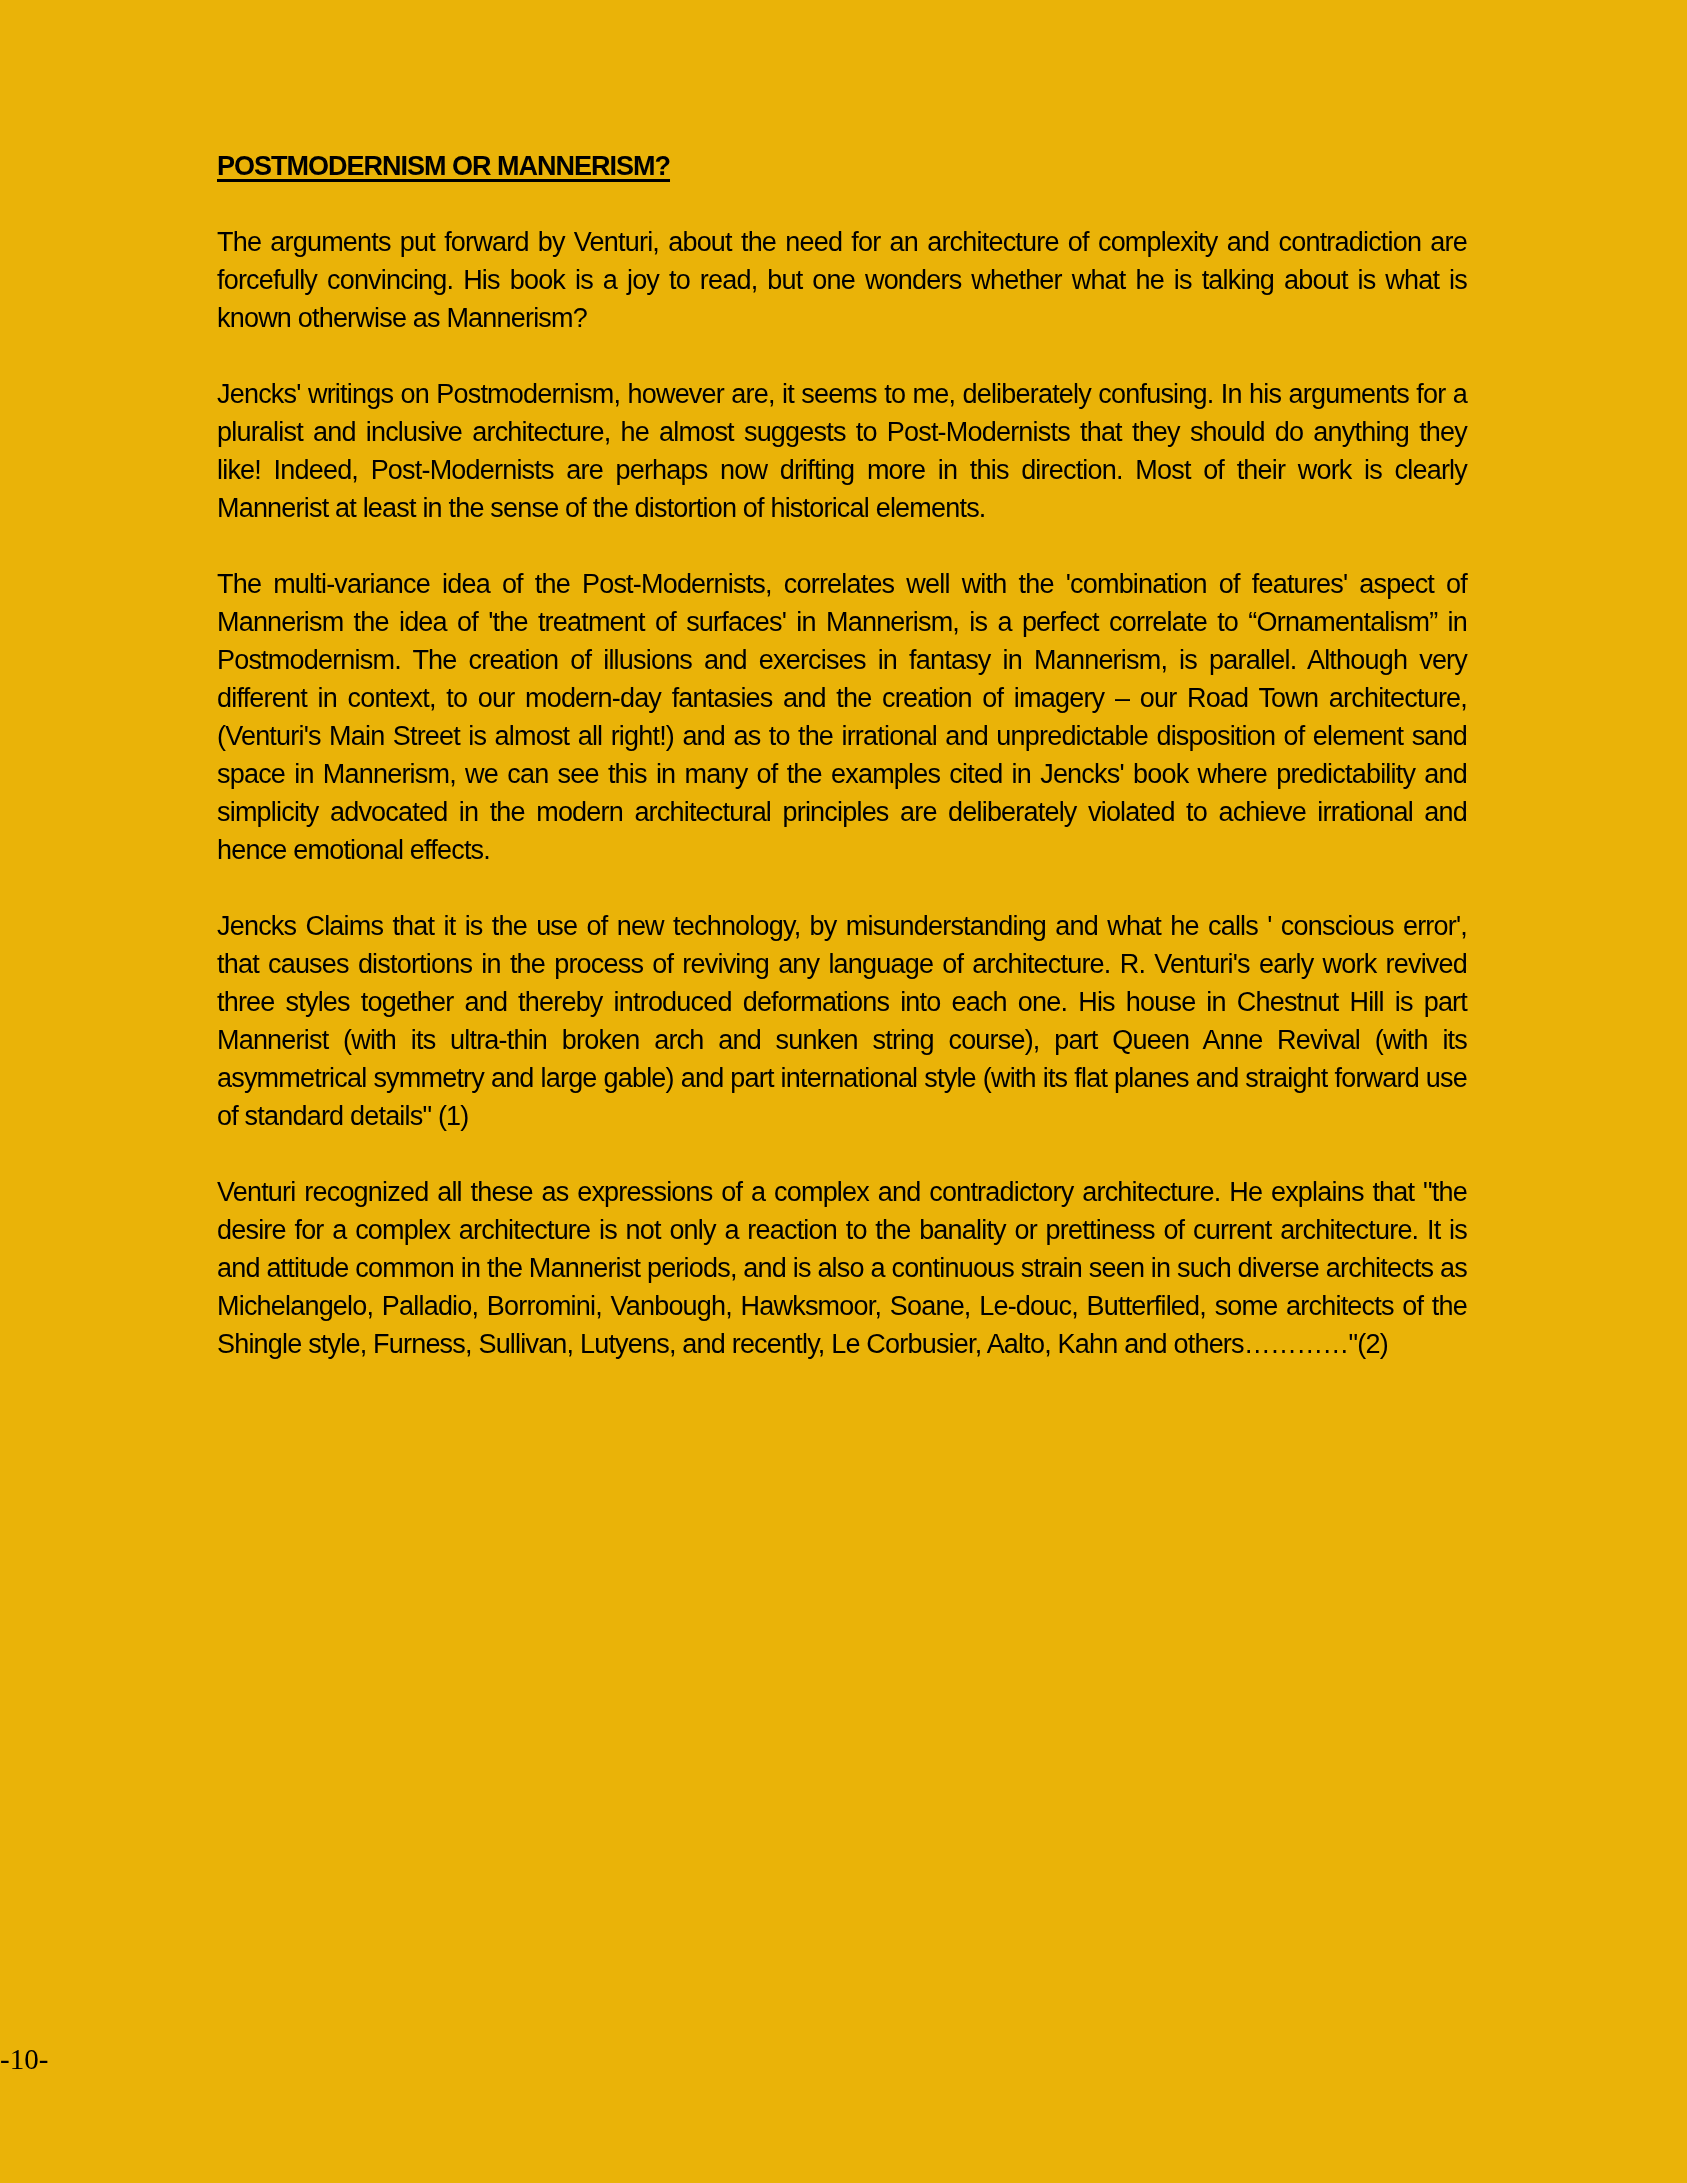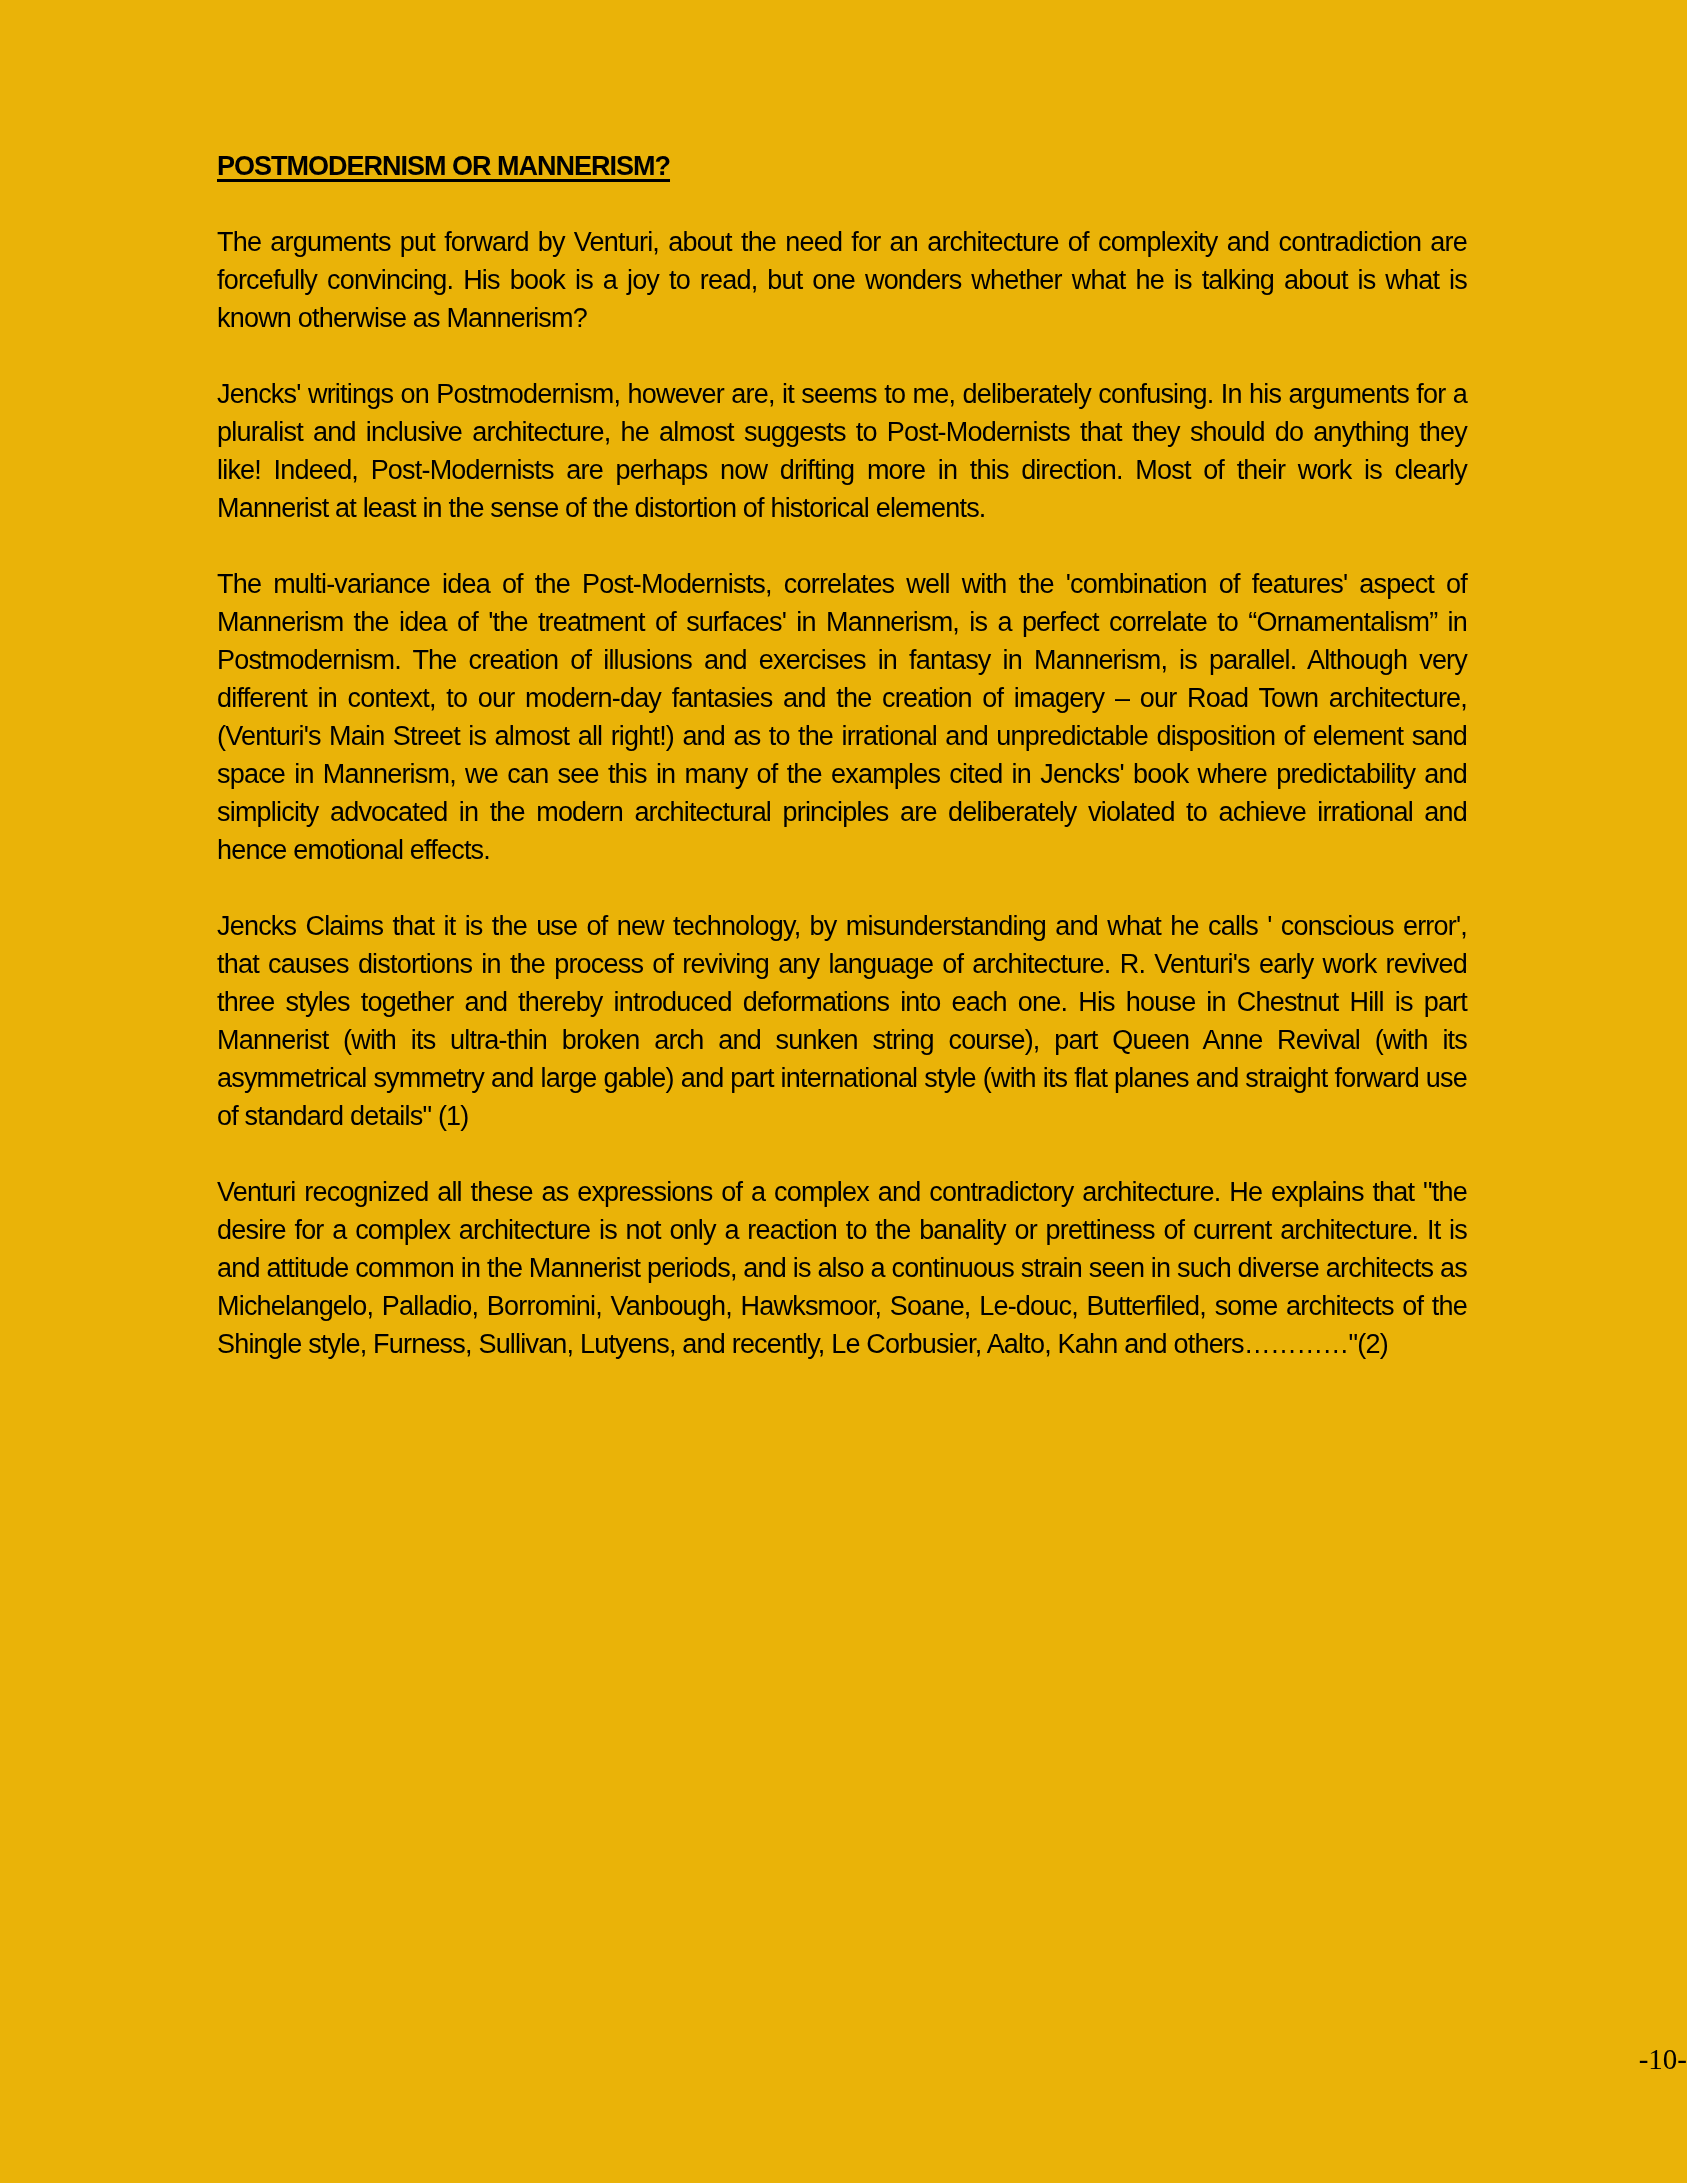--- a/index.html
+++ b/index.html
@@ -44,21 +44,21 @@
     .para {
       margin: 0 2px 38px 0;
       text-align: justify;
       text-align-last: left;
     }
     .page-number {
       position: absolute;
       top: 2043px;
       left: 0;
       width: 1687px;
-      text-align: right;
+      text-align: left;
       font-family: "Liberation Serif", serif;
       font-size: 29px;
       line-height: 33px;
     }
   </style>
 </head>
 <body>
 
 <div class="page">
   <div class="content">

